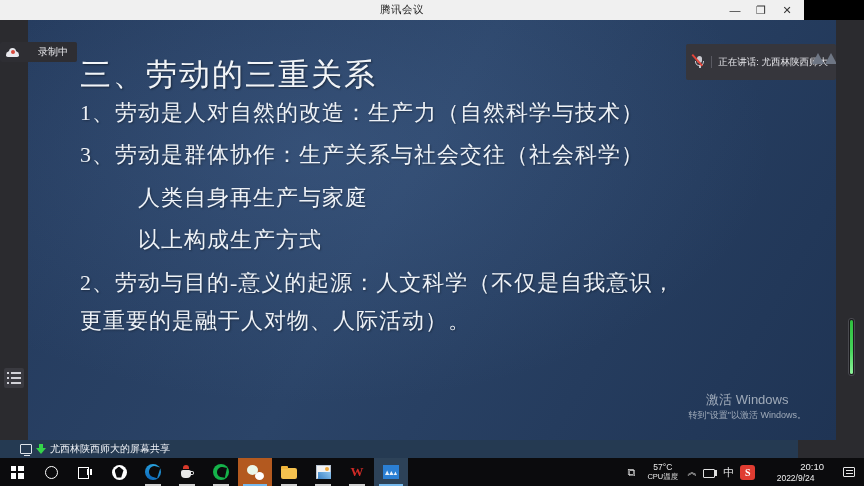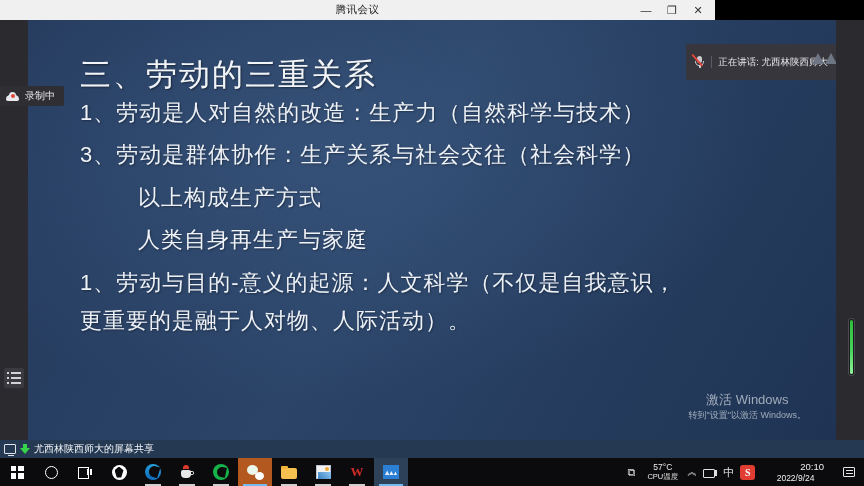--- a/index.html
+++ b/index.html
@@ -5,21 +5,21 @@
   * { margin:0; padding:0; box-sizing:border-box; }
   html,body{
     width:864px; height:486px; overflow:hidden;
     background:#000;
     font-family:"Liberation Sans","DejaVu Sans",sans-serif;
   }
   #app{ position:relative; width:864px; height:486px; overflow:hidden; }
 
   
   .titlebar{
-    position:absolute; left:0; top:0; width:715px; height:20px;
+    position:absolute; left:0; top:0; width:804px; height:20px;
     background:#f0f0f0;
     display:flex; align-items:center; justify-content:center;
   }
   .titlebar .tb-title{
     font-size:10.5px; color:#1a1a1a; letter-spacing:.5px;
   }
   .tb-controls{
     position:absolute; right:4px; top:0; height:20px;
     display:flex; align-items:center; gap:0px;
   }
@@ -45,36 +45,36 @@
     background:radial-gradient(ellipse at 35% 30%, rgba(86,120,168,.28) 0%, rgba(30,50,80,0) 62%);
   }
   .slide-inner{ position:relative; z-index:2; padding:34px 26px 0 52px; }
 
   .slide-title{
     font-family:"DejaVu Serif","Liberation Serif",serif;
     font-size:31px; color:#f2f5f8; letter-spacing:2px;
     text-shadow:1px 1px 2px rgba(0,0,0,.45);
   }
   .slide-line{
-    font-family:Liberation Sans, sans-serif;
+    font-family:Liberation Serif, serif;
     font-size:22px; color:#eef2f7; letter-spacing:1px;
     line-height:1.52; white-space:nowrap;
     text-shadow:1px 1px 2px rgba(0,0,0,.35);
     margin-bottom:9px;
   }
   .slide-line.indent{ padding-left:58px; }
   .slide-line.cont{ margin-top:-4px; }
 
   
   .rec-pill{
     position:absolute; left:0px; top:22px; z-index:6;
     background:#2e2e33; color:#e8e8ec;
     height:20px; padding:0 9px 0 6px;
-    display:flex; align-items:center; gap:6px;
-    font-size:10px; border-radius:2px;margin-top:44px;
+    display:flex; align-items:center; gap:19px;
+    font-size:10px; border-radius:2px;
   }
   .cloud-ico{
     width:13px; height:9px; position:relative; display:inline-block;
   }
   .cloud-ico:before{
     content:""; position:absolute; left:0; bottom:0; width:13px; height:6px;
     background:#e9e9ee; border-radius:7px 7px 3px 3px;
   }
   .cloud-ico:after{
     content:""; position:absolute; left:3px; top:0; width:7px; height:7px;
@@ -148,22 +148,22 @@
   
   .watermark{
     position:absolute; right:30px; bottom:18px; z-index:5;
     text-align:center; color:#cfd6de; opacity:.72;
   }
   .wm-1{ font-size:13px; line-height:1.3; }
   .wm-2{ font-size:9px; line-height:1.3; margin-top:1px; }
 
   
   .sharebar{
-    position:absolute; left:0; top:420px; width:864px; height:18px;
-    background:#253a52; display:flex; align-items:center; gap:4px; padding-left:4px;
+    position:absolute; left:0; top:420px; width:798px; height:18px;
+    background:#253a52; display:flex; align-items:center; gap:4px; padding-left:20px;
   }
   .share-scr{
     position:relative; width:12px; height:10px; flex:none;
     border:1.4px solid #dfe4ea; border-radius:1px;
   }
   .share-scr:after{
     content:""; position:absolute; left:3px; bottom:-3px; width:6px; height:1.4px; background:#dfe4ea;
   }
   .share-arrow{
     position:relative; width:10px; height:11px; flex:none;
@@ -309,23 +309,23 @@
     </div>
   </div>
 
   <div class="meeting">
 
     <div class="slide">
       <div class="slide-inner">
         <div class="slide-title">三、劳动的三重关系</div>
         <div class="slide-line">1、劳动是人对自然的改造：生产力（自然科学与技术）</div>
         <div class="slide-line">3、劳动是群体协作：生产关系与社会交往（社会科学）</div>
+        <div class="slide-line indent">人类自身再生产与家庭</div>
         <div class="slide-line indent">以上构成生产方式</div>
-        <div class="slide-line indent">人类自身再生产与家庭</div>
-        <div class="slide-line">1、劳动与目的-意义的起源：人文科学（不仅是自我意识，</div>
+        <div class="slide-line">2、劳动与目的-意义的起源：人文科学（不仅是自我意识，</div>
         <div class="slide-line cont">更重要的是融于人对物、人际活动）。</div>
       </div>
 
       <div class="watermark">
         <div class="wm-1">激活 Windows</div>
         <div class="wm-2">转到"设置"以激活 Windows。</div>
       </div>
     </div>
 
     <div class="rec-pill">

